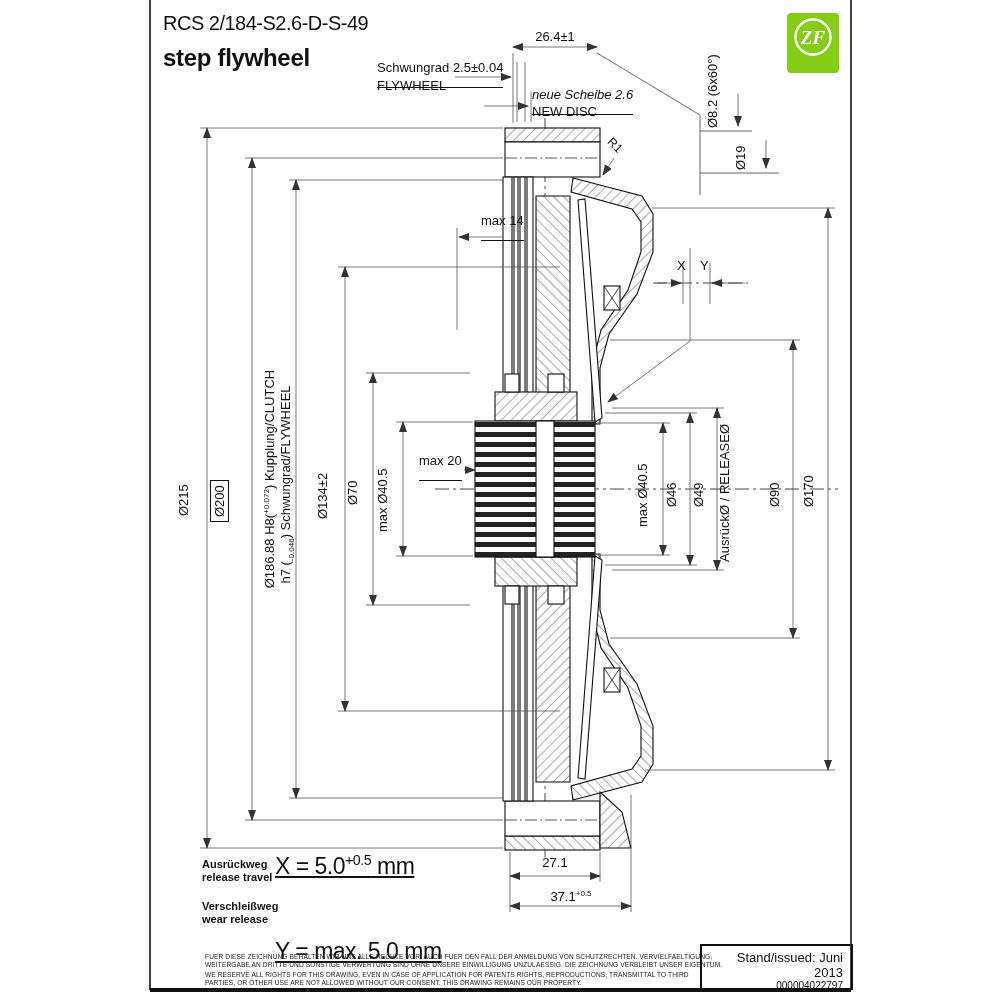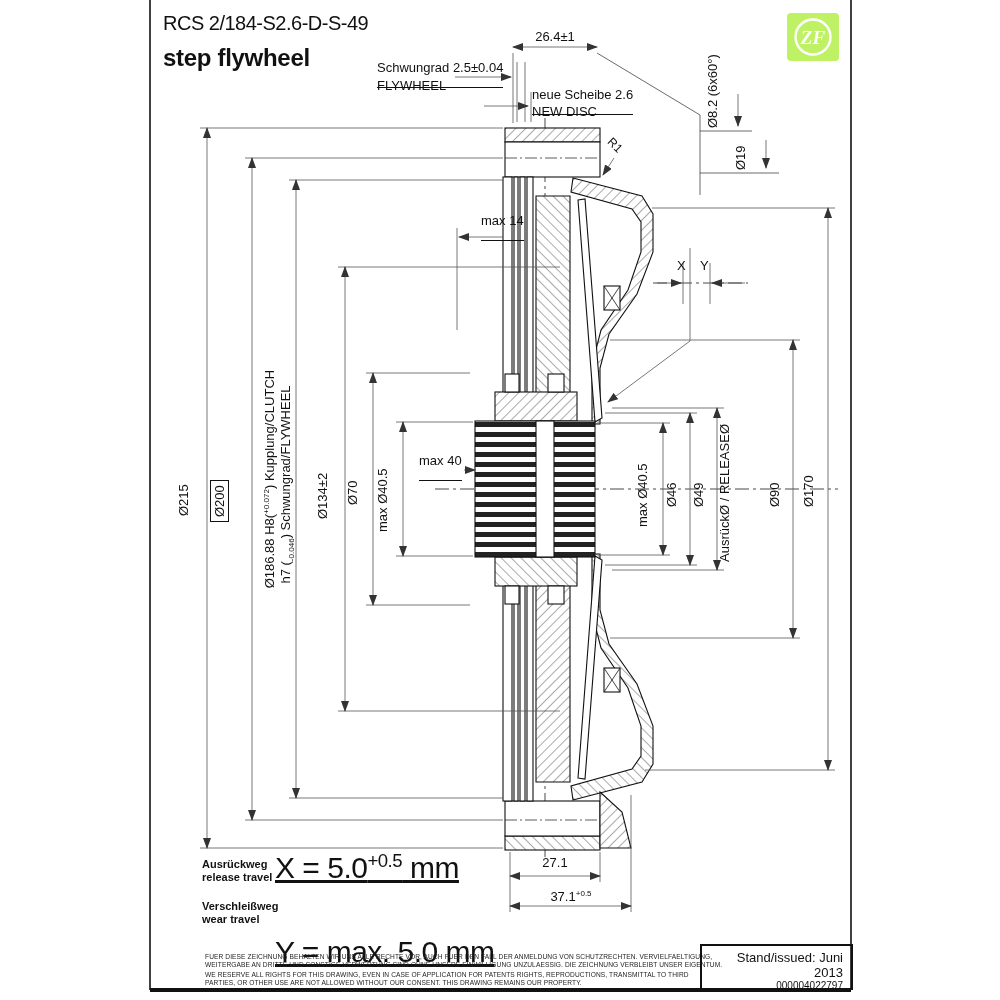--- a/index.html
+++ b/index.html
@@ -8,28 +8,28 @@
   svg{position:absolute;left:0;top:0;}
   .t{position:absolute;font-size:13px;color:#111;white-space:nowrap;line-height:15px;}
   .v{transform:rotate(-90deg);transform-origin:0 100%;}
   .u{border-bottom:1px solid #111;padding-bottom:12px;}
   .c{text-align:center;}
   .boxed{border:1px solid #111;padding:0 4px;line-height:17px;}
   .sup{font-size:62%;vertical-align:super;}
   .sub{font-size:62%;vertical-align:sub;}
   .title{font-size:20px;letter-spacing:-0.5px;}
   .subtitle{font-size:24px;font-weight:bold;letter-spacing:-0.3px;}
-  .eq{font-size:30px;letter-spacing:-0.5px;text-decoration:underline;}
+  .eq{font-size:23px;letter-spacing:-0.5px;text-decoration:underline;}
   .lab{font-size:11px;font-weight:bold;line-height:12px;}
   .legal{font-size:6.6px;line-height:8px;color:#222;letter-spacing:0.1px;}
   .issuedbox{position:absolute;left:700px;top:944px;width:149px;height:42px;
              border:2px solid #111;text-align:right;}
   .iss1{font-size:13px;margin:4px 8px 0 12px;}
   .iss2{font-size:10px;margin:0 8px 0 0;}
-  .logo{position:absolute;left:787px;top:13px;width:52px;height:48px;background:#bef264;border-radius:4px;}
+  .logo{position:absolute;left:787px;top:13px;width:52px;height:60px;background:#84cc16;border-radius:4px;}
   .r45{transform:rotate(45deg);transform-origin:center;}
 </style>
 </head>
 <body>
 
 <div id="stage">
 
   <svg width="1000" height="1000" viewBox="0 0 1000 1000">
     <defs>
       <pattern id="hA" patternUnits="userSpaceOnUse" width="7" height="7" patternTransform="rotate(45)">
@@ -139,25 +139,25 @@
 
   <div class="logo">
     <svg width="52" height="48" viewBox="0 0 52 48">
       <circle cx="26" cy="24" r="17.5" fill="none" stroke="#fff" stroke-width="2.4"></circle>
       <text x="26" y="31" text-anchor="middle" fill="#fff" font-family="Liberation Serif, serif" font-style="italic" font-weight="bold" font-size="19">ZF</text>
     </svg>
   </div>
 
   <div class="t u" style="left:377px;top:60px;">Schwungrad 2.5±0.04</div>
   <div class="t" style="left:377px;top:78px;">FLYWHEEL</div>
-  <div class="t u" style="left:532px;top:87px;">neue Scheibe 2.6</div>
+  <div class="t u" style="left:532px;top:87px;font-style:italic;">neue Scheibe 2.6</div>
   <div class="t" style="left:532px;top:104px;">NEW DISC</div>
   <div class="t c" style="left:513px;top:29px;width:84px;">26.4±1</div>
   <div class="t u" style="left:481px;top:213px;">max 14</div>
-  <div class="t u" style="left:419px;top:453px;">max 40</div>
+  <div class="t u" style="left:419px;top:453px;">max 20</div>
   <div class="t r45" style="left:607px;top:138px;font-size:12px;">R1</div>
   <div class="t" style="left:677px;top:258px;">X</div>
   <div class="t" style="left:700px;top:258px;">Y</div>
 
   <div class="t v" style="left:191px;top:501px;">Ø215</div>
   <div class="t v boxed" style="left:229px;top:503px;">Ø200</div>
   <div class="t v" style="left:277px;top:570px;">
     <span>Ø186.88 H8(</span><span class="sup">+0.072</span><span>) Kupplung/CLUTCH</span>
   </div>
   <div class="t v" style="left:299px;top:563px;">
@@ -180,21 +180,21 @@
   <div class="t c" style="left:516px;top:886px;width:110px;">
     <span>37.1</span><span class="sup">+0.5</span>
   </div>
 
   <div class="t lab" style="left:202px;top:858px;">Ausrückweg</div>
   <div class="t lab" style="left:202px;top:871px;">release travel</div>
   <div class="t eq" style="left:275px;top:853px;">
     <span>X = 5.0</span><span class="sup">+0.5</span> <span>mm</span>
   </div>
   <div class="t lab" style="left:202px;top:900px;">Verschleißweg</div>
-  <div class="t lab" style="left:202px;top:913px;">wear travel</div>
+  <div class="t lab" style="left:202px;top:913px;">wear release</div>
   <div class="t eq" style="left:275px;top:944px;">Y = max. 5.0 mm</div>
 
   <div class="t legal" style="left:205px;top:953px;">FUER DIESE ZEICHNUNG BEHALTEN WIR UNS ALLE RECHTE VOR, AUCH FUER DEN FALL DER ANMELDUNG VON SCHUTZRECHTEN. VERVIELFAELTIGUNG,</div>
   <div class="t legal" style="left:205px;top:961px;">WEITERGABE AN DRITTE UND SONSTIGE VERWERTUNG SIND OHNE UNSERE EINWILLIGUNG UNZULAESSIG. DIE ZEICHNUNG VERBLEIBT UNSER EIGENTUM.</div>
   <div class="t legal" style="left:205px;top:971px;">WE RESERVE ALL RIGHTS FOR THIS DRAWING, EVEN IN CASE OF APPLICATION FOR PATENTS RIGHTS, REPRODUCTIONS, TRANSMITTAL TO THIRD</div>
   <div class="t legal" style="left:205px;top:979px;">PARTIES, OR OTHER USE ARE NOT ALLOWED WITHOUT OUR CONSENT. THIS DRAWING REMAINS OUR PROPERTY.</div>
 
   <div class="issuedbox">
     <div class="iss1">Stand/issued: Juni 2013</div>
     <div class="iss2">000004022797</div>

